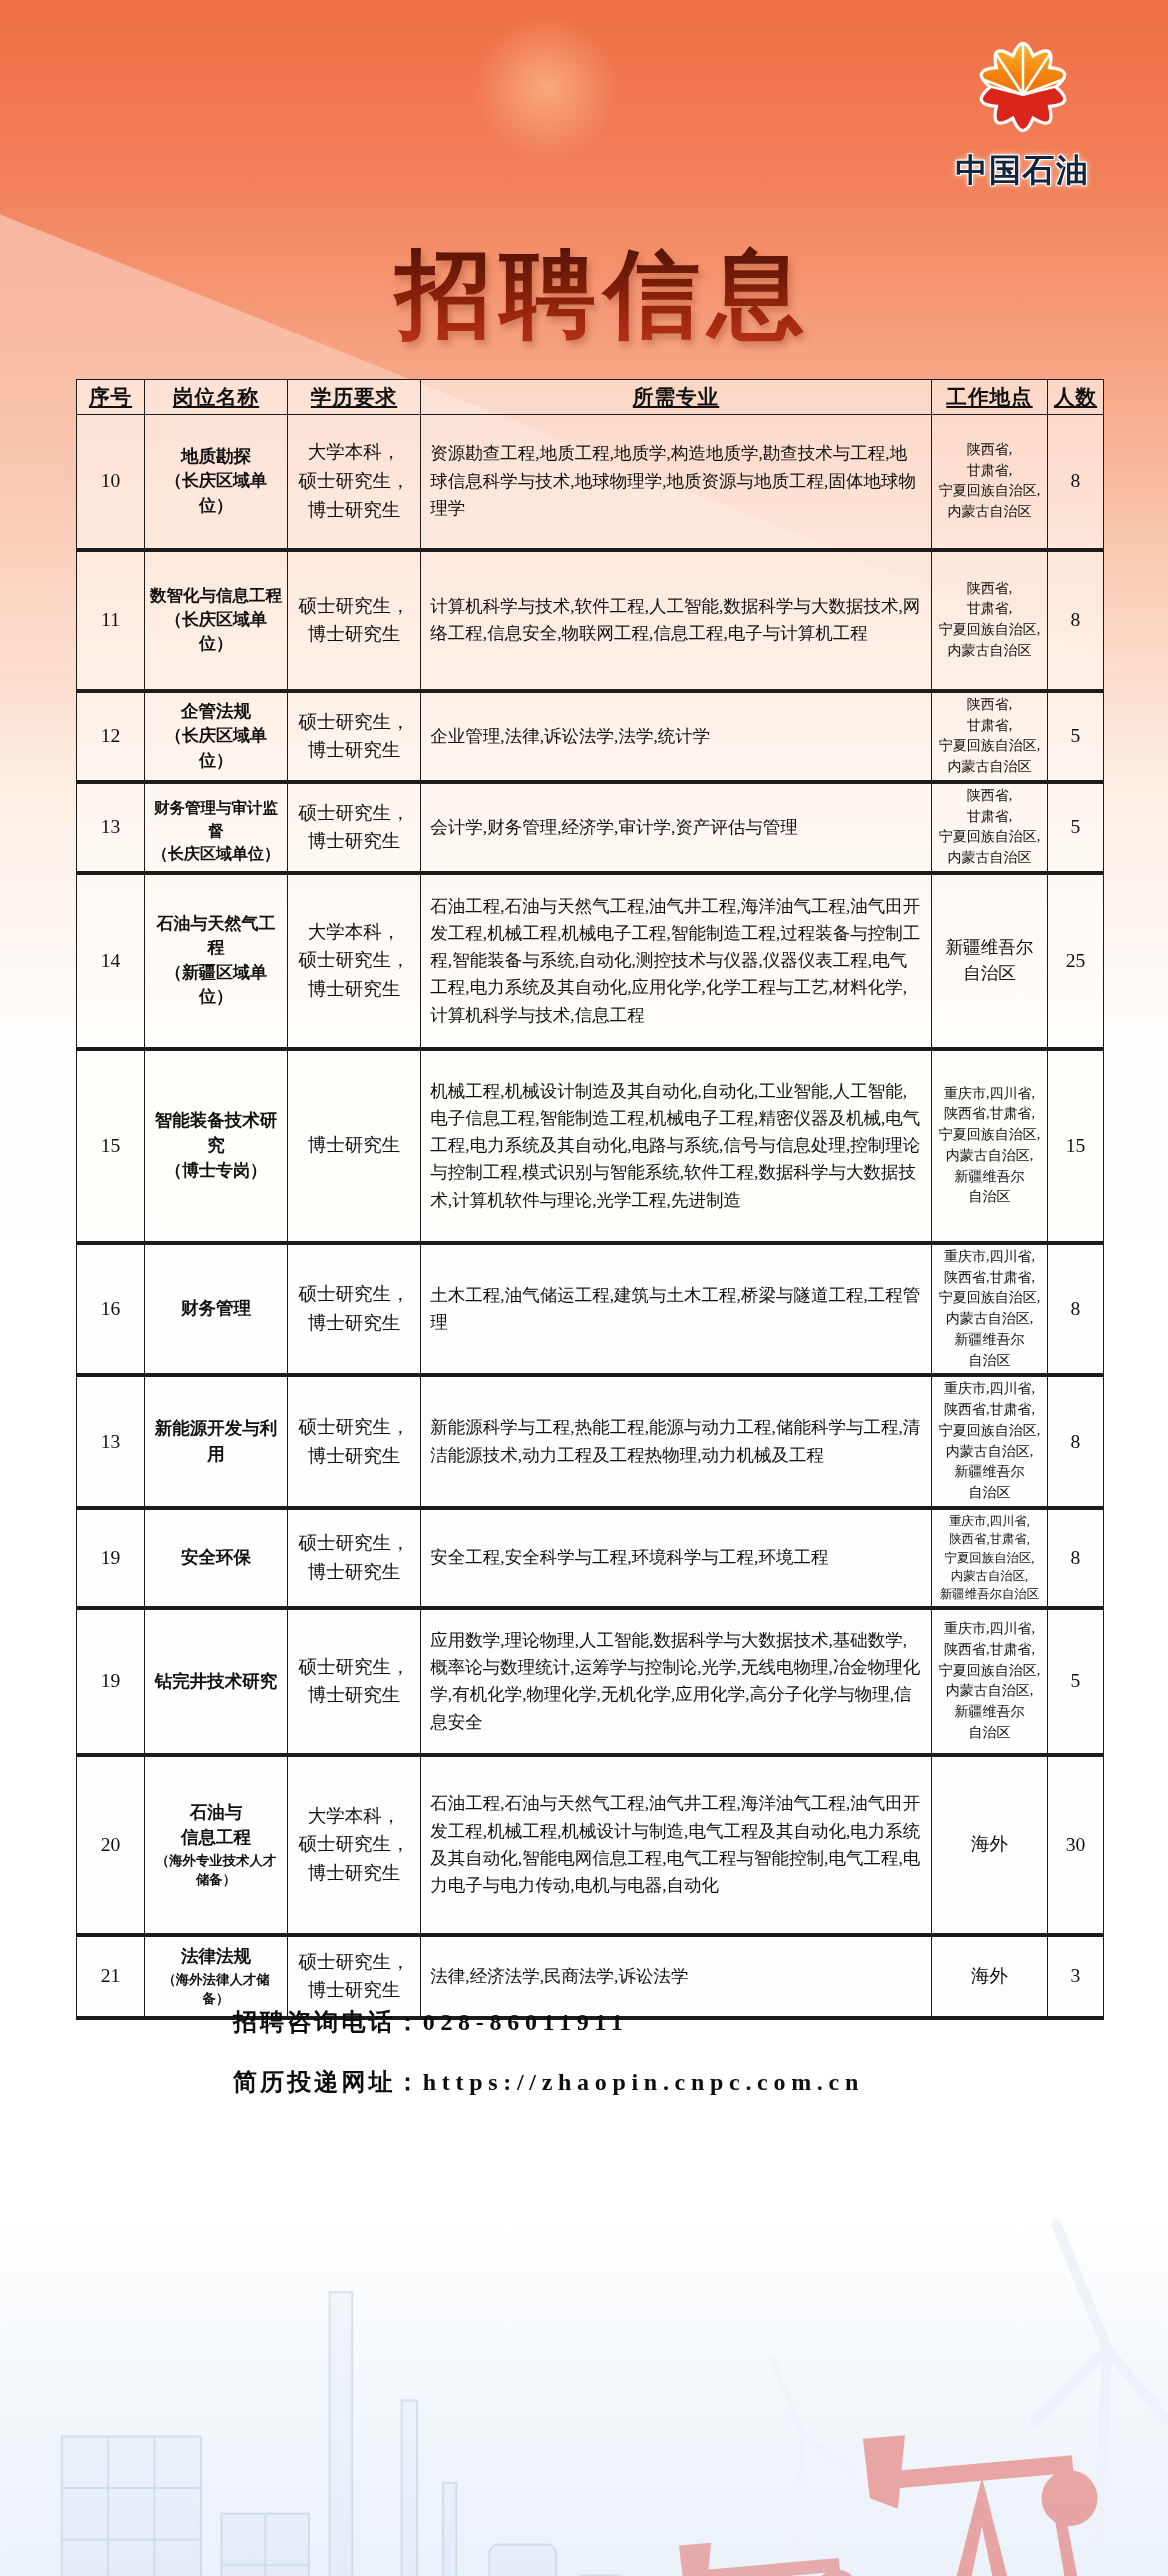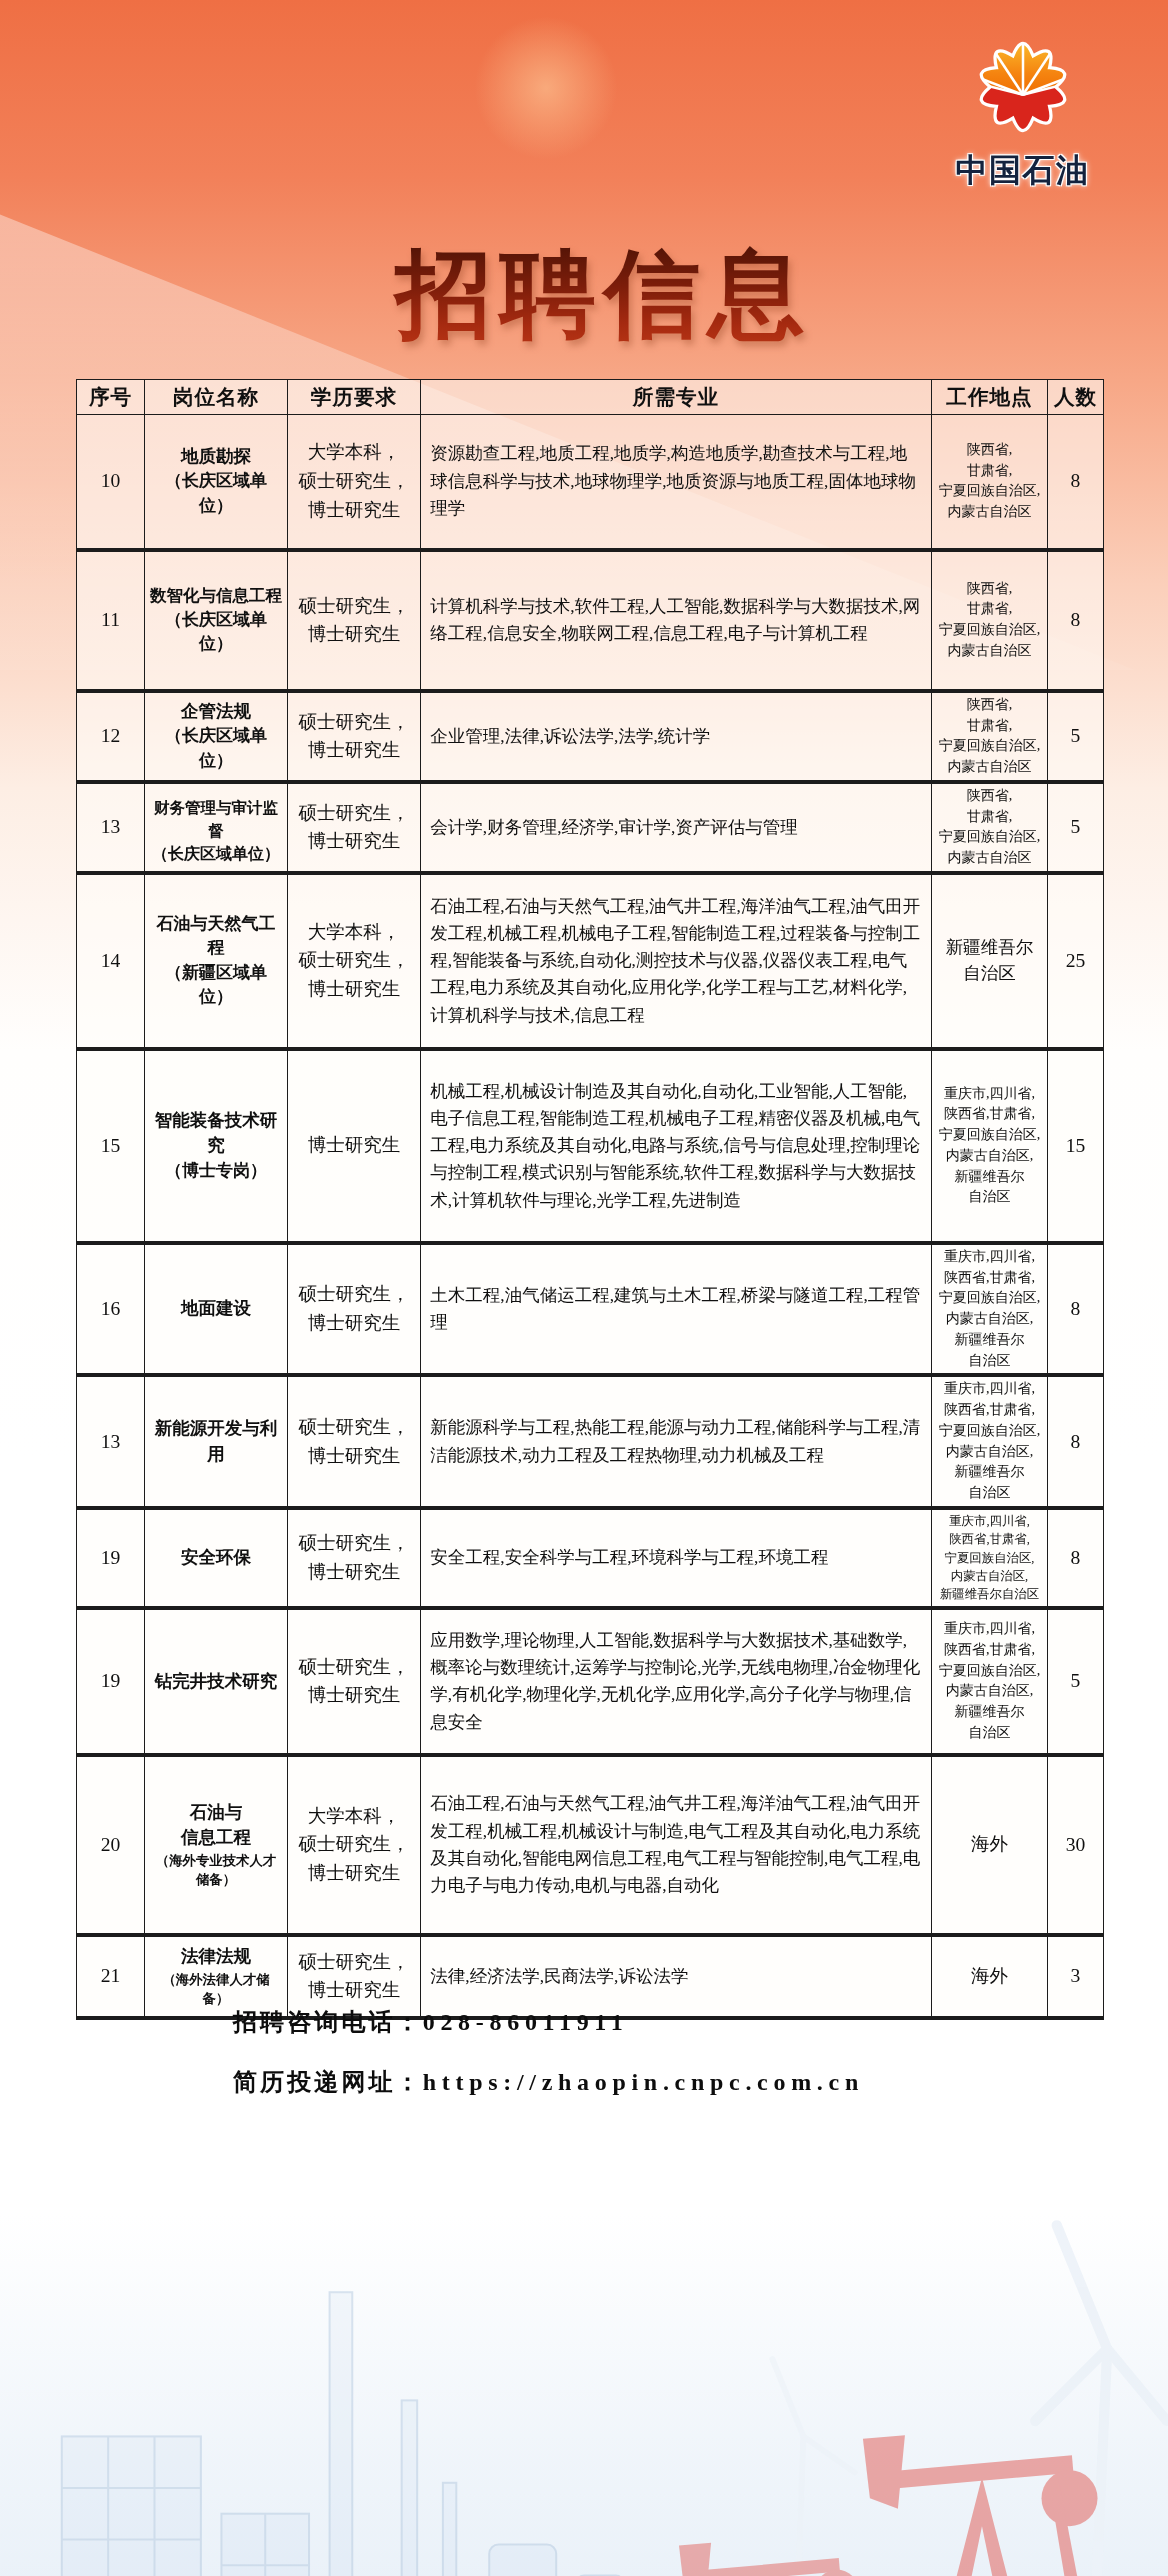--- a/index.html
+++ b/index.html
@@ -26,21 +26,21 @@
     filter:drop-shadow(3.1px 5.2px 3.6px rgba(140,60,30,.35));padding-left:20px;}
   
   .recruit-table{position:absolute;left:76px;top:379px;width:1027px;border-collapse:collapse;
     table-layout:fixed;background:rgba(255,253,250,.55);color:#101010;}
   .recruit-table td{border:1.5px solid #1c1c1c;vertical-align:middle;text-align:center;
     padding:3.1px 4.1px;overflow:hidden;}
   .recruit-table tr.sep td{border-top-width:4.6px;}
   .recruit-table tr.r21 td{border-bottom-width:4.6px;}
   .c-no,.c-edu,.c-maj,.c-loc,.c-cnt,.nm,.nm-sub{white-space:pre-line;}
   .hdr td{font-weight:bold;font-size:20.6px;letter-spacing:1px;}
-  .hdr{height:34px;}
+  .hdr{height:34px;text-decoration:underline;}
   .c-no{font-size:19.6px;}
   .c-name{font-weight:bold;}
   .nm{font-size:17.5px;line-height:1.45;}
   .nm-sub{font-size:17px;line-height:1.45;}
   .c-edu{font-size:18.5px;line-height:1.55;}
   .c-maj{text-align:left !important;font-size:17.5px;line-height:1.56;padding:6.2px 9.3px !important;}
   .c-loc{font-size:14px;line-height:1.48;padding:2.1px 1px !important;}
   .c-cnt{font-size:19.6px;}
   tr.r10{height:135px;} tr.r11{height:141px;} tr.r12{height:74px;} tr.r13{height:75px;}
   tr.r14{height:176px;} tr.r15{height:194px;} tr.r16{height:106px;} tr.r17{height:117px;}
@@ -202,21 +202,21 @@
 陕西省,甘肃省,
 宁夏回族自治区,
 内蒙古自治区,
 新疆维吾尔
 自治区</td>
         <td class="c-cnt">15</td>
       </tr>
       <tr class="r16 sep">
         <td class="c-no">16</td>
         <td class="c-name">
-            <div class="nm">地面建设</div>
+            <div class="nm">财务管理</div>
             <div class="nm-sub"></div>
           </td>
         <td class="c-edu">硕士研究生，
 博士研究生</td>
         <td class="c-maj">土木工程,油气储运工程,建筑与土木工程,桥梁与隧道工程,工程管理</td>
         <td class="c-loc">重庆市,四川省,
 陕西省,甘肃省,
 宁夏回族自治区,
 内蒙古自治区,
 新疆维吾尔

